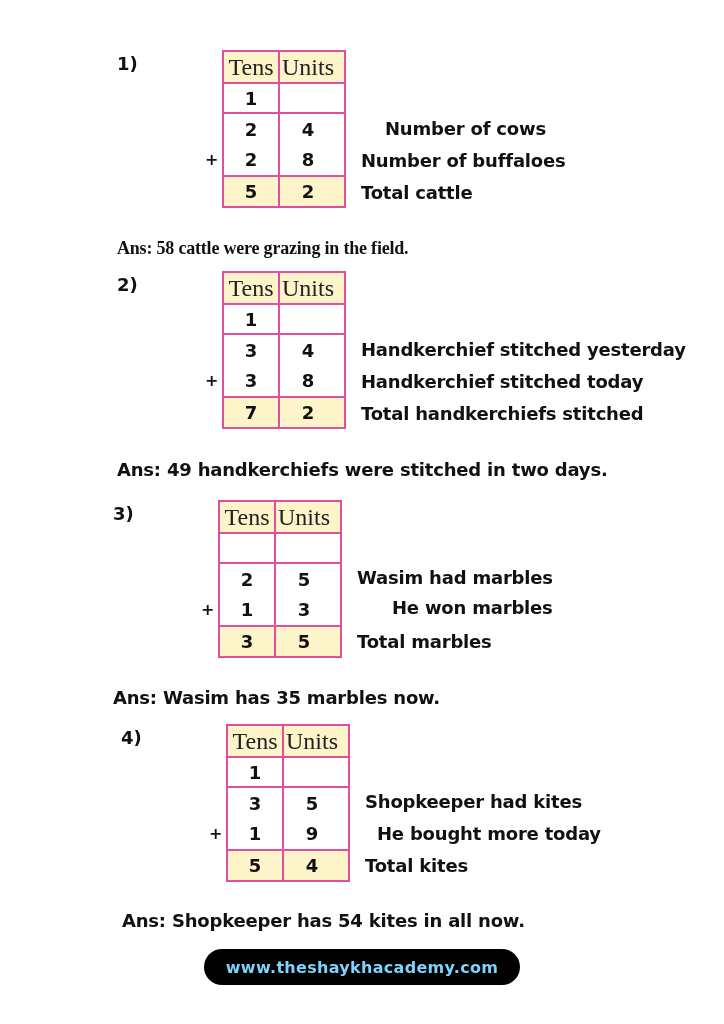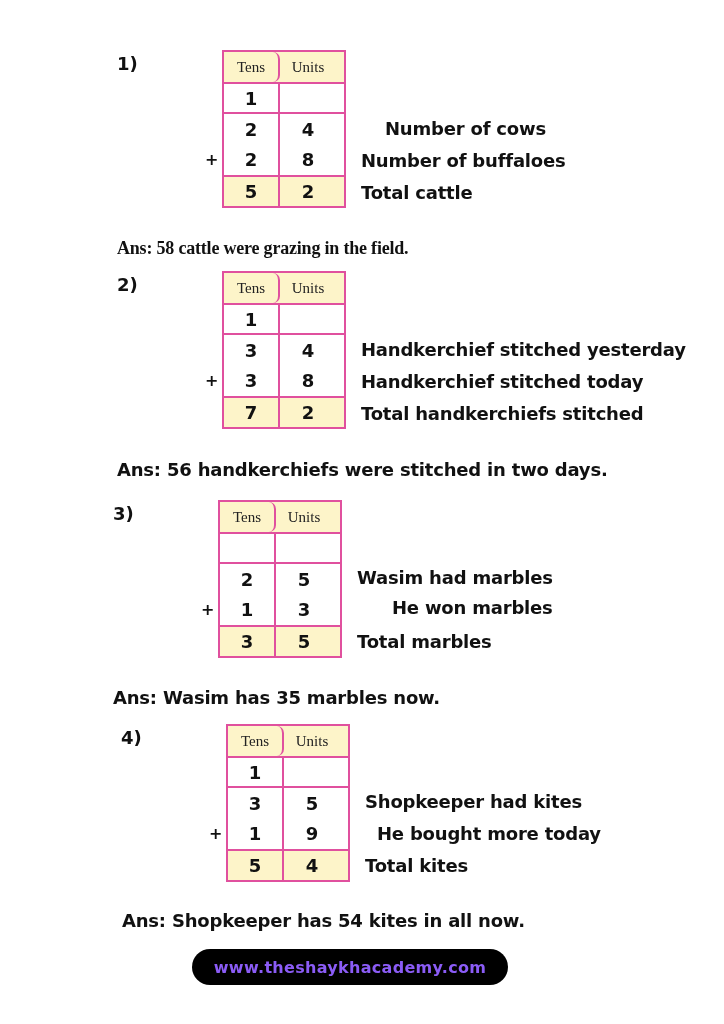--- a/index.html
+++ b/index.html
@@ -7,31 +7,31 @@
          font-family:"DejaVu Sans", sans-serif; color:#111; }
   .qnum { position:absolute; font-weight:bold; font-size:18px; }
   .ans { position:absolute; font-weight:bold; font-size:18px; white-space:nowrap; letter-spacing:-0.2px; }
   .tbl { position:absolute; border:2px solid #e0509e; box-sizing:border-box; }
   .row { display:flex; box-sizing:border-box; }
   .row + .row { border-top:2px solid #e0509e; }
   .cell { display:flex; align-items:center; justify-content:center; box-sizing:border-box; }
   .cell.c1 { width:56px; border-right:2px solid #e0509e; }
   .cell.c2 { width:56px; }
   .hdr { background:#fdf4c9; height:30px; }
-  .hdr .cell { font-family:"Liberation Serif", serif; font-size:15px; color:#222;border-radius:7px; }
+  .hdr .cell { font-family:"Liberation Serif", serif; font-size:24px; color:#222; }
   .carry { height:30px; }
   .body { height:63px; flex-direction:row; }
   .body .col { display:flex; flex-direction:column; }
   .body .cell { height:31px; }
   .tot { background:#fdf4c9; height:31px; }
   .num { font-weight:bold; font-size:18px; }
   .plus { position:absolute; font-weight:bold; font-size:16px; }
   .lbl { position:absolute; font-weight:bold; font-size:18px; white-space:nowrap; letter-spacing:-0.2px; }
-  .pill { position:absolute; left:192px; top:949px; width:316px; height:36px; background:#000;
-          border-radius:18px; color:#8b5cf6; display:flex; align-items:center; justify-content:center;
+  .pill { position:absolute; left:204px; top:949px; width:316px; height:36px; background:#000;
+          border-radius:18px; color:#7dd3fc; display:flex; align-items:center; justify-content:center;
           font-weight:bold; font-size:16px; letter-spacing:0.3px; }
 </style>
 </head>
 <body>
 
 <div class="qnum" style="left:117px;top:53px;">1)</div>
 <div class="tbl" style="left:222px;top:50px;width:124px;">
   <div class="row hdr">
     <div class="cell c1">Tens</div>
     <div class="cell c2">Units</div>
@@ -83,21 +83,21 @@
   </div>
   <div class="row tot">
     <div class="cell c1 num">7</div>
     <div class="cell c2 num">2</div>
   </div>
 </div>
 <div class="plus" style="left:205px;top:371px;">+</div>
 <div class="lbl" style="left:361px;top:339px;">Handkerchief stitched yesterday</div>
 <div class="lbl" style="left:361px;top:371px;">Handkerchief stitched today</div>
 <div class="lbl" style="left:361px;top:403px;">Total handkerchiefs stitched</div>
-<div class="ans" style="left:117px;top:459px;">Ans: 56 handkerchiefs were stitched in two days.</div>
+<div class="ans" style="left:117px;top:459px;">Ans: 49 handkerchiefs were stitched in two days.</div>
 
 <div class="qnum" style="left:113px;top:503px;">3)</div>
 <div class="tbl" style="left:218px;top:500px;width:124px;">
   <div class="row hdr">
     <div class="cell c1">Tens</div>
     <div class="cell c2">Units</div>
   </div>
   <div class="row carry">
     <div class="cell c1 num"></div>
     <div class="cell c2 num"></div>

